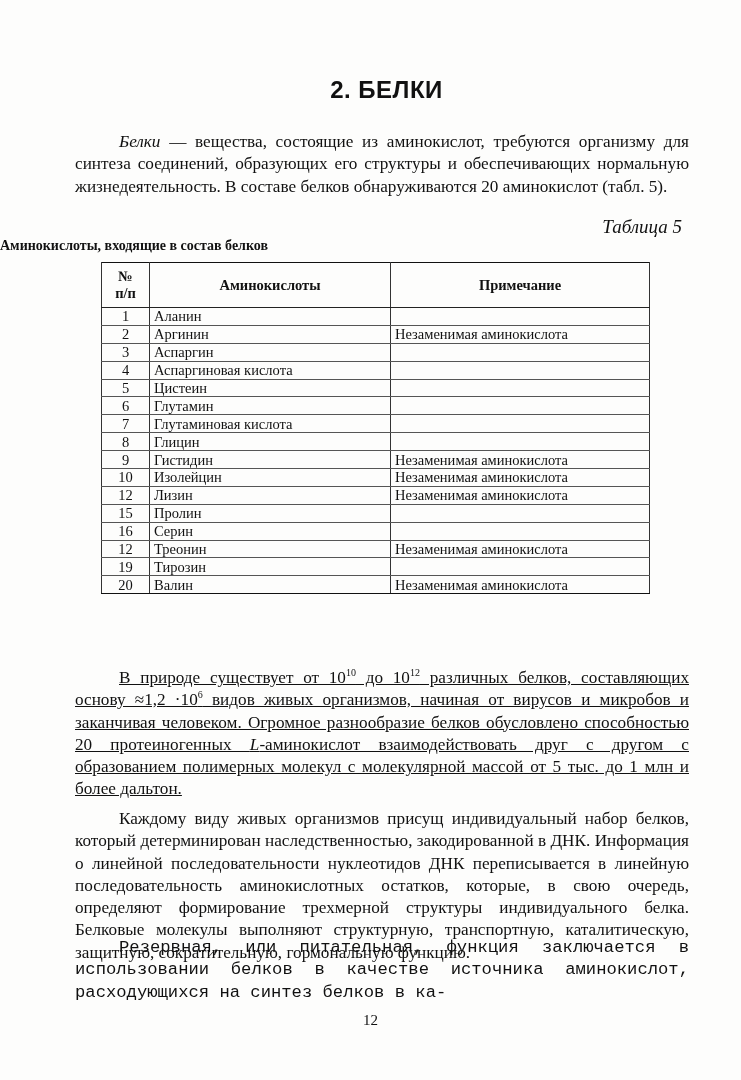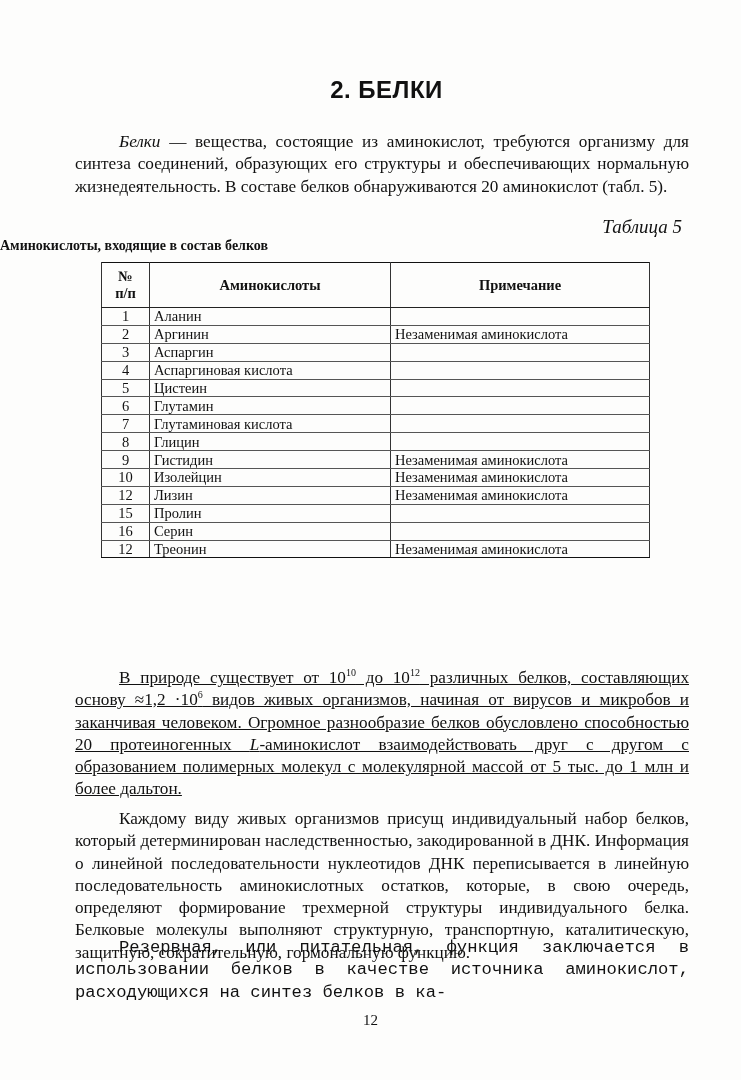--- a/index.html
+++ b/index.html
@@ -130,20 +130,30 @@
       <tr>
         <td class="num">16</td>
         <td class="name">Серин</td>
         <td class="note"></td>
       </tr>
       <tr>
         <td class="num">12</td>
         <td class="name">Треонин</td>
         <td class="note">Незаменимая аминокислота</td>
       </tr>
+      <tr>
+        <td class="num">19</td>
+        <td class="name">Тирозин</td>
+        <td class="note"></td>
+      </tr>
+      <tr>
+        <td class="num">20</td>
+        <td class="name">Валин</td>
+        <td class="note">Незаменимая аминокислота</td>
+      </tr>
     </tbody>
 </table>
 
 <p class="para p2"><span class="indent"></span><span>В природе существует от 10</span><sup>10</sup><span> до 10</span><sup>12</sup><span> различных белков, составляющих основу ≈1,2 ·10</span><sup>6</sup><span> видов живых организмов, начиная от вирусов и микробов и заканчивая человеком. Огромное разнообразие белков обусловлено способностью 20 протеиногенных </span><i>L</i><span>-аминокислот взаимодействовать друг с другом с образованием полимерных молекул с молекулярной массой от 5 тыс. до 1 млн и более дальтон.</span></p>
 
 <p class="para p3"><span class="indent"></span><span>Каждому виду живых организмов присущ индивидуальный набор белков, который детерминирован наследственностью, закодированной в ДНК. Информация о линейной последовательности нуклеотидов ДНК переписывается в линейную последовательность аминокислотных остатков, которые, в свою очередь, определяют формирование трехмерной структуры индивидуального белка. Белковые молекулы выполняют структурную, транспортную, каталитическую, защитную, сократительную, гормональную функцию.</span></p>
 
 <p class="para p4"><span class="indent"></span><span>Резервная, или питательная, функция заключается в использовании белков в качестве источника аминокислот, расходующихся на синтез белков в ка-</span></p>
 
 <div class="pagenum">12</div>

